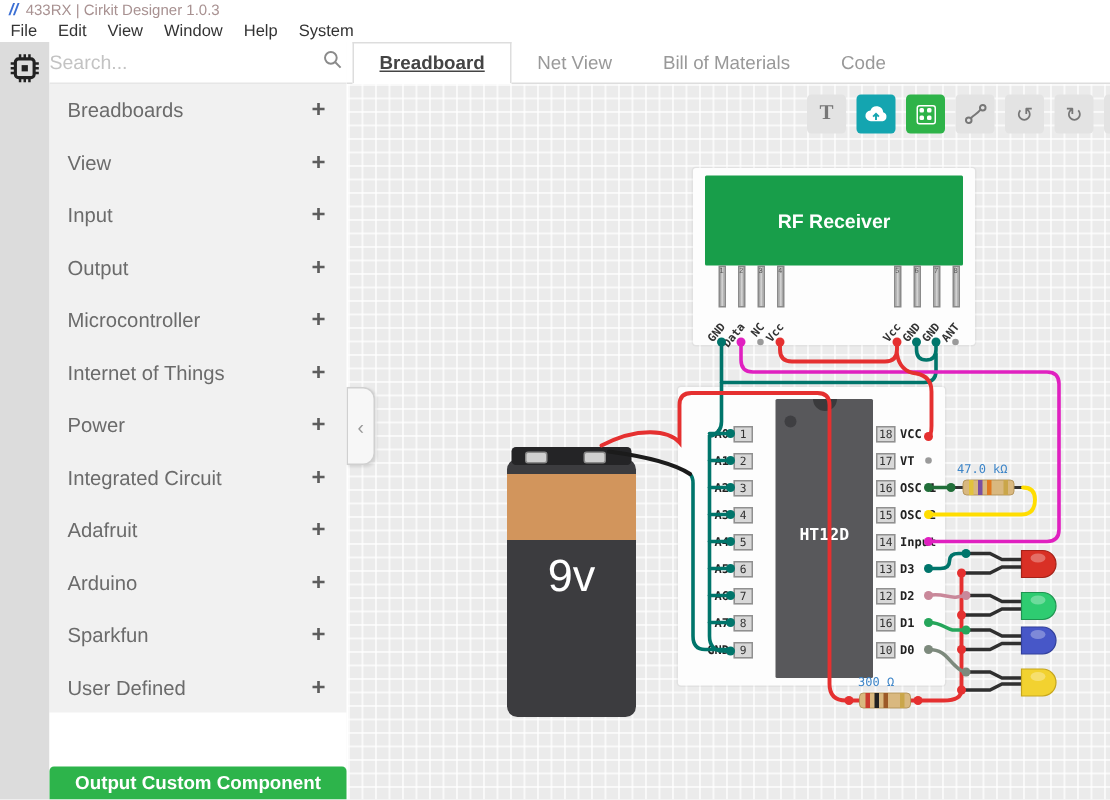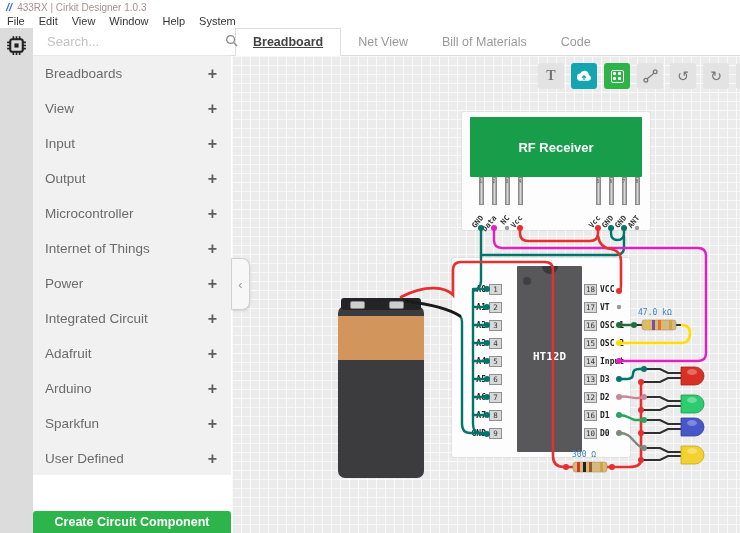--- a/index.html
+++ b/index.html
@@ -14,21 +14,21 @@
   .menubar{left:0;top:14px;width:590px;height:14px;background:#fff;display:flex;align-items:center;
            font-size:11px;color:#333;}
   .menu-item{padding:0 7px;cursor:default;}
 
   
   .side-strip{left:0;top:28px;width:33px;height:505px;background:#dcdcdc;z-index:6;}
   .chip-icon{left:4px;top:33px;width:25px;height:25px;z-index:7;}
   .sidebar{left:33px;top:28px;width:198px;height:505px;background:#f1f1f1;z-index:6;}
   .searchbox{left:33px;top:28px;width:198px;height:28px;background:#fff;z-index:7;display:flex;align-items:center;
              border-bottom:1px solid #e6e6e6;box-sizing:border-box;}
-  .searchbox input{border:none;outline:none;flex:1;font-size:13px;color:#3b82f6;padding-left:14px;background:transparent;
+  .searchbox input{border:none;outline:none;flex:1;font-size:13px;color:#3b82f6;padding-left:0;background:transparent;
                    font-family:"Liberation Sans",sans-serif;}
   .searchbox input::placeholder{color:#c3c3c3;}
   .search-ic{width:26px;text-align:center;}
   .cat-list{left:33px;top:56px;width:198px;z-index:7;}
   .cat-row{height:35px;display:flex;align-items:center;padding:0 14px 0 12px;color:#6b6b6b;font-size:13.5px;cursor:pointer;}
   .cat-row .plus{margin-left:auto;color:#5d5d5d;font-size:16px;font-weight:bold;}
   .side-bottom{left:33px;top:475px;width:198px;height:58px;background:#fff;z-index:7;}
   .create-btn{left:33px;top:511px;width:198px;height:22px;background:#2db44b;color:#fff;border:none;
               font-weight:bold;font-size:12.5px;border-radius:3px 3px 0 0;z-index:8;cursor:pointer;
               font-family:"Liberation Sans",sans-serif;}
@@ -173,21 +173,21 @@
     <span class="cat-label">Sparkfun</span>
     <span class="plus">+</span>
   </div>
     <div class="cat-row">
     <span class="cat-label">User Defined</span>
     <span class="plus">+</span>
   </div>
   </div>
 
 <div class="abs side-bottom"></div>
-<button class="abs create-btn">Create Circuit Component</button>
+<button class="abs create-btn">Output Custom Component</button>
 
 <div class="abs tabbar" id="tabbar">
     <div class="tab active">Breadboard</div>
     <div class="tab">Net View</div>
     <div class="tab">Bill of Materials</div>
     <div class="tab">Code</div>
   </div>
 
 <div class="abs canvas"></div>
 <div class="abs collapse-handle">
@@ -328,20 +328,21 @@
     <span class="pname">D1</span>
   </div>
     <div class="abs icrow r" style="top: 427px;">
     <span class="pbox">10</span>
     <span class="pname">D0</span>
   </div>
   </div>
 
 <div class="abs battery">
   <div class="bat-orange"></div>
+  <div class="bat-label">9v</div>
 </div>
 <div class="abs bat-cap"></div>
 <div class="abs bat-term" style="left:350px;"></div>
 <div class="abs bat-term" style="left:389px;"></div>
 
 <div class="abs res-label" style="left:638px;top:308px;">47.0 kΩ</div>
 <div class="abs res-label" style="left:572px;top:450px;">300 Ω</div>
 
 <svg class="abs wire-layer" width="740" height="533" viewBox="0 0 740 533">
 

